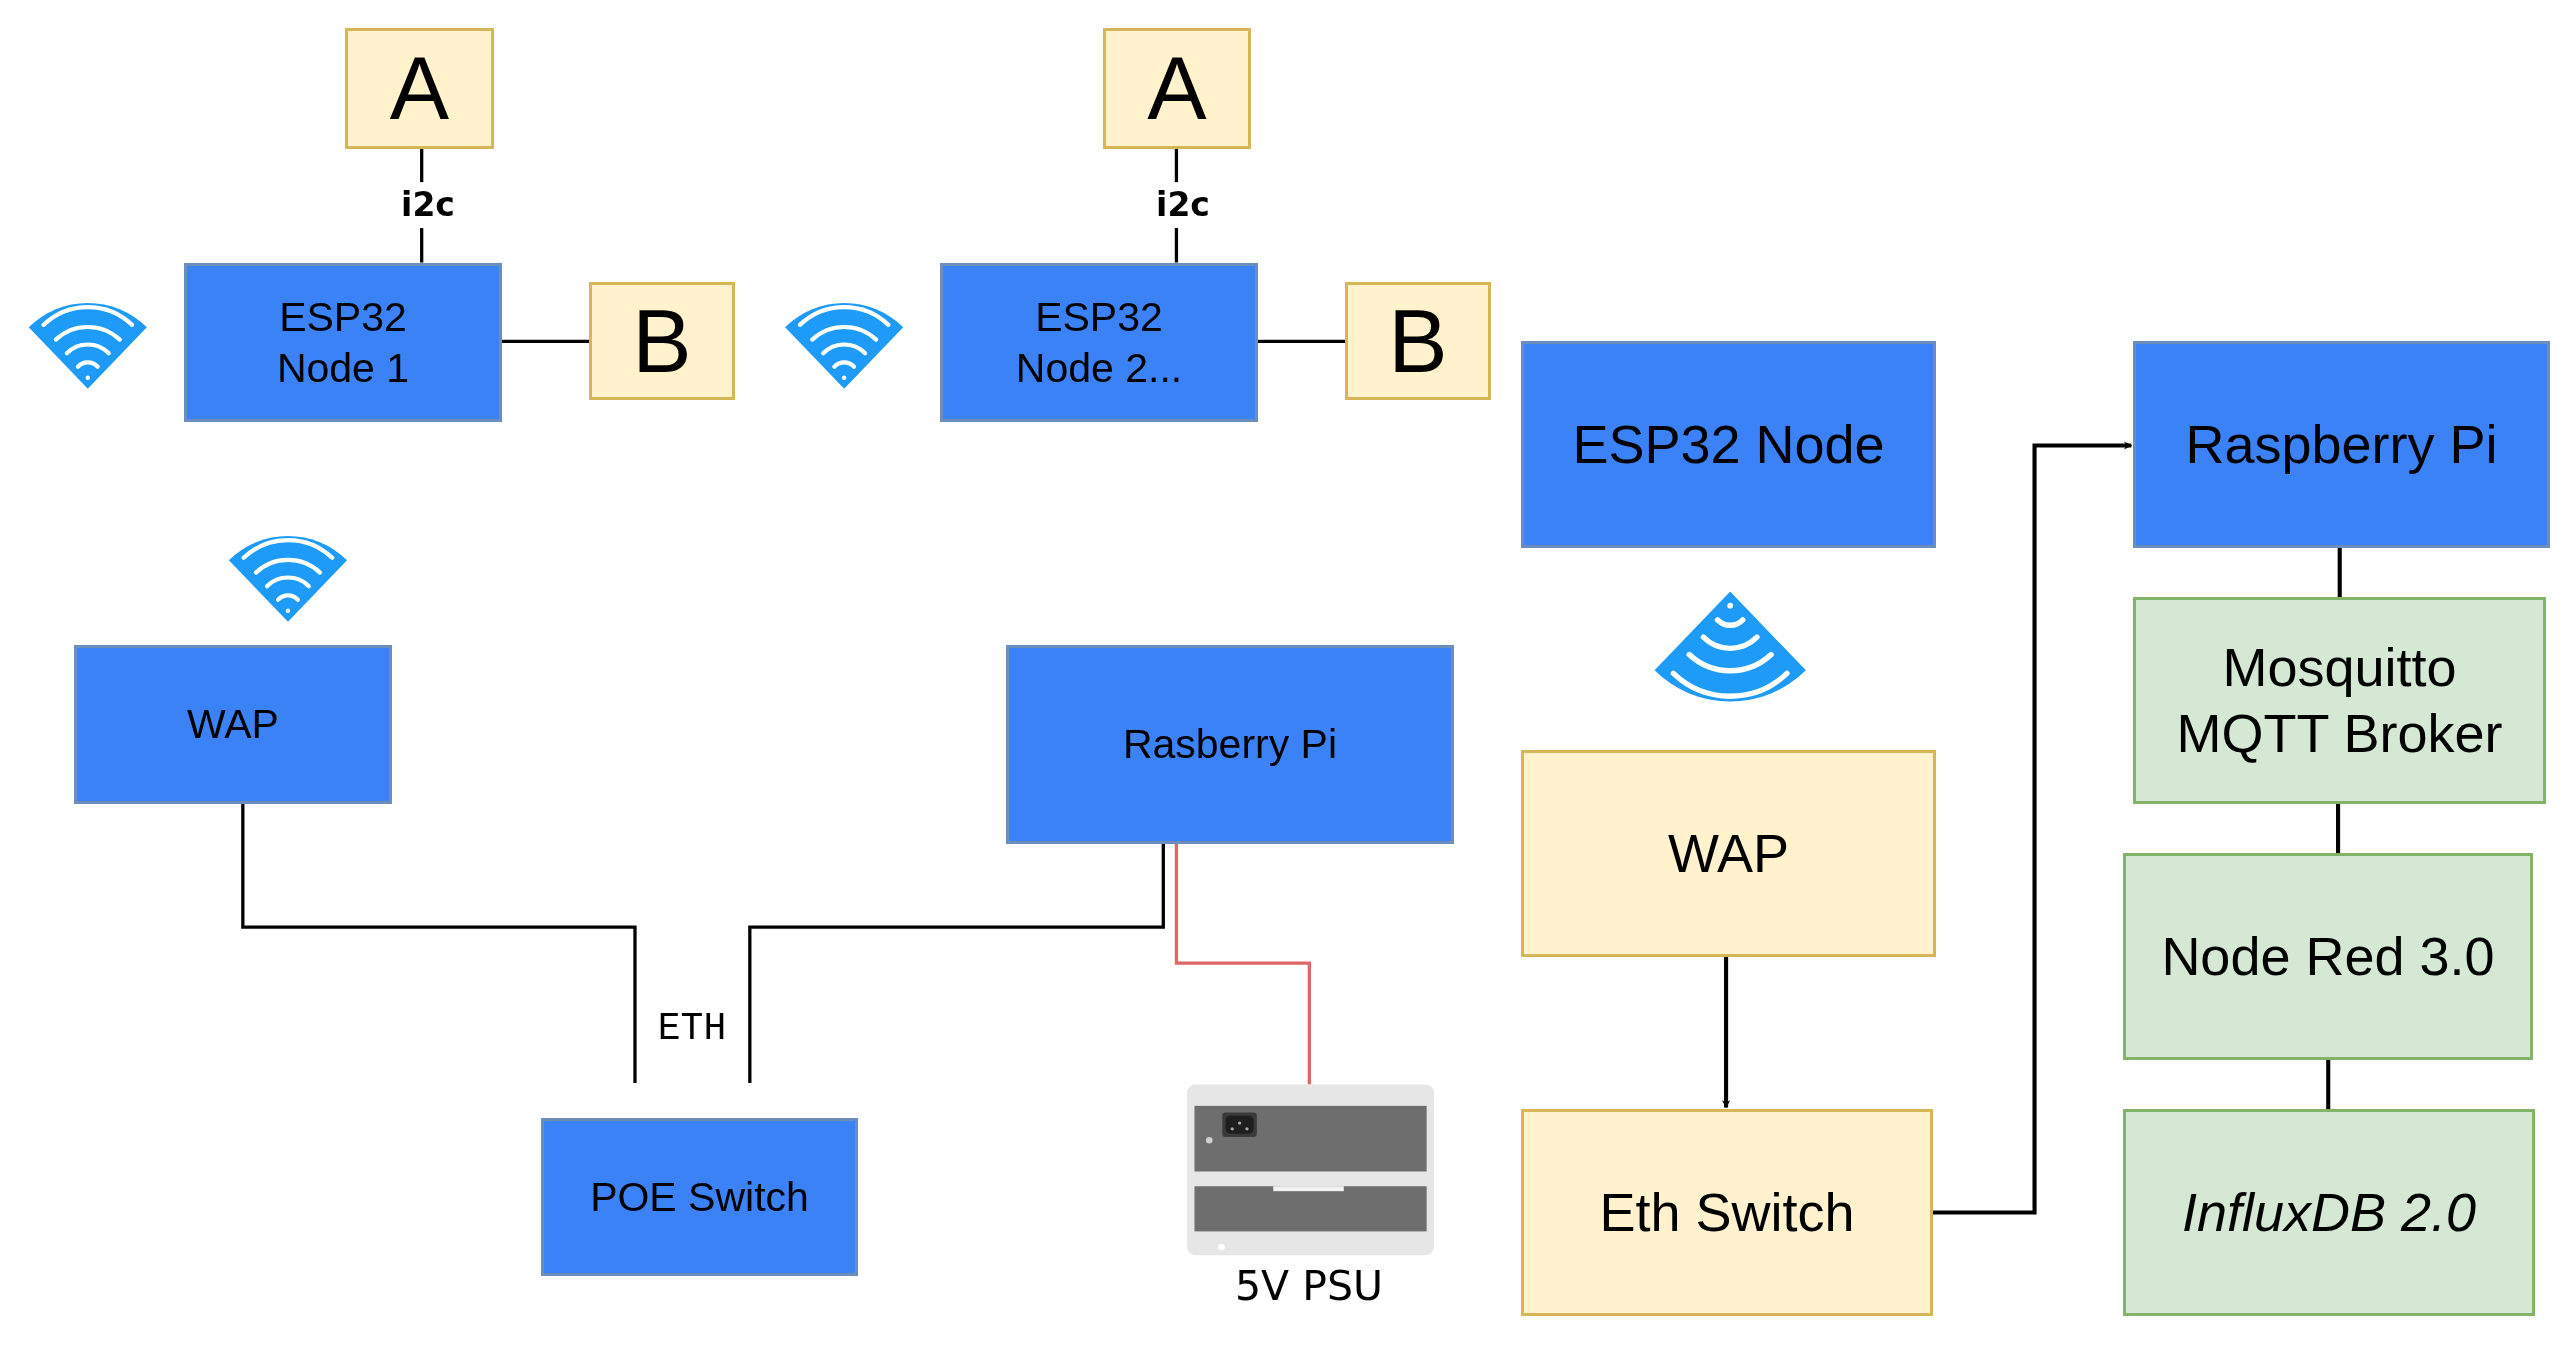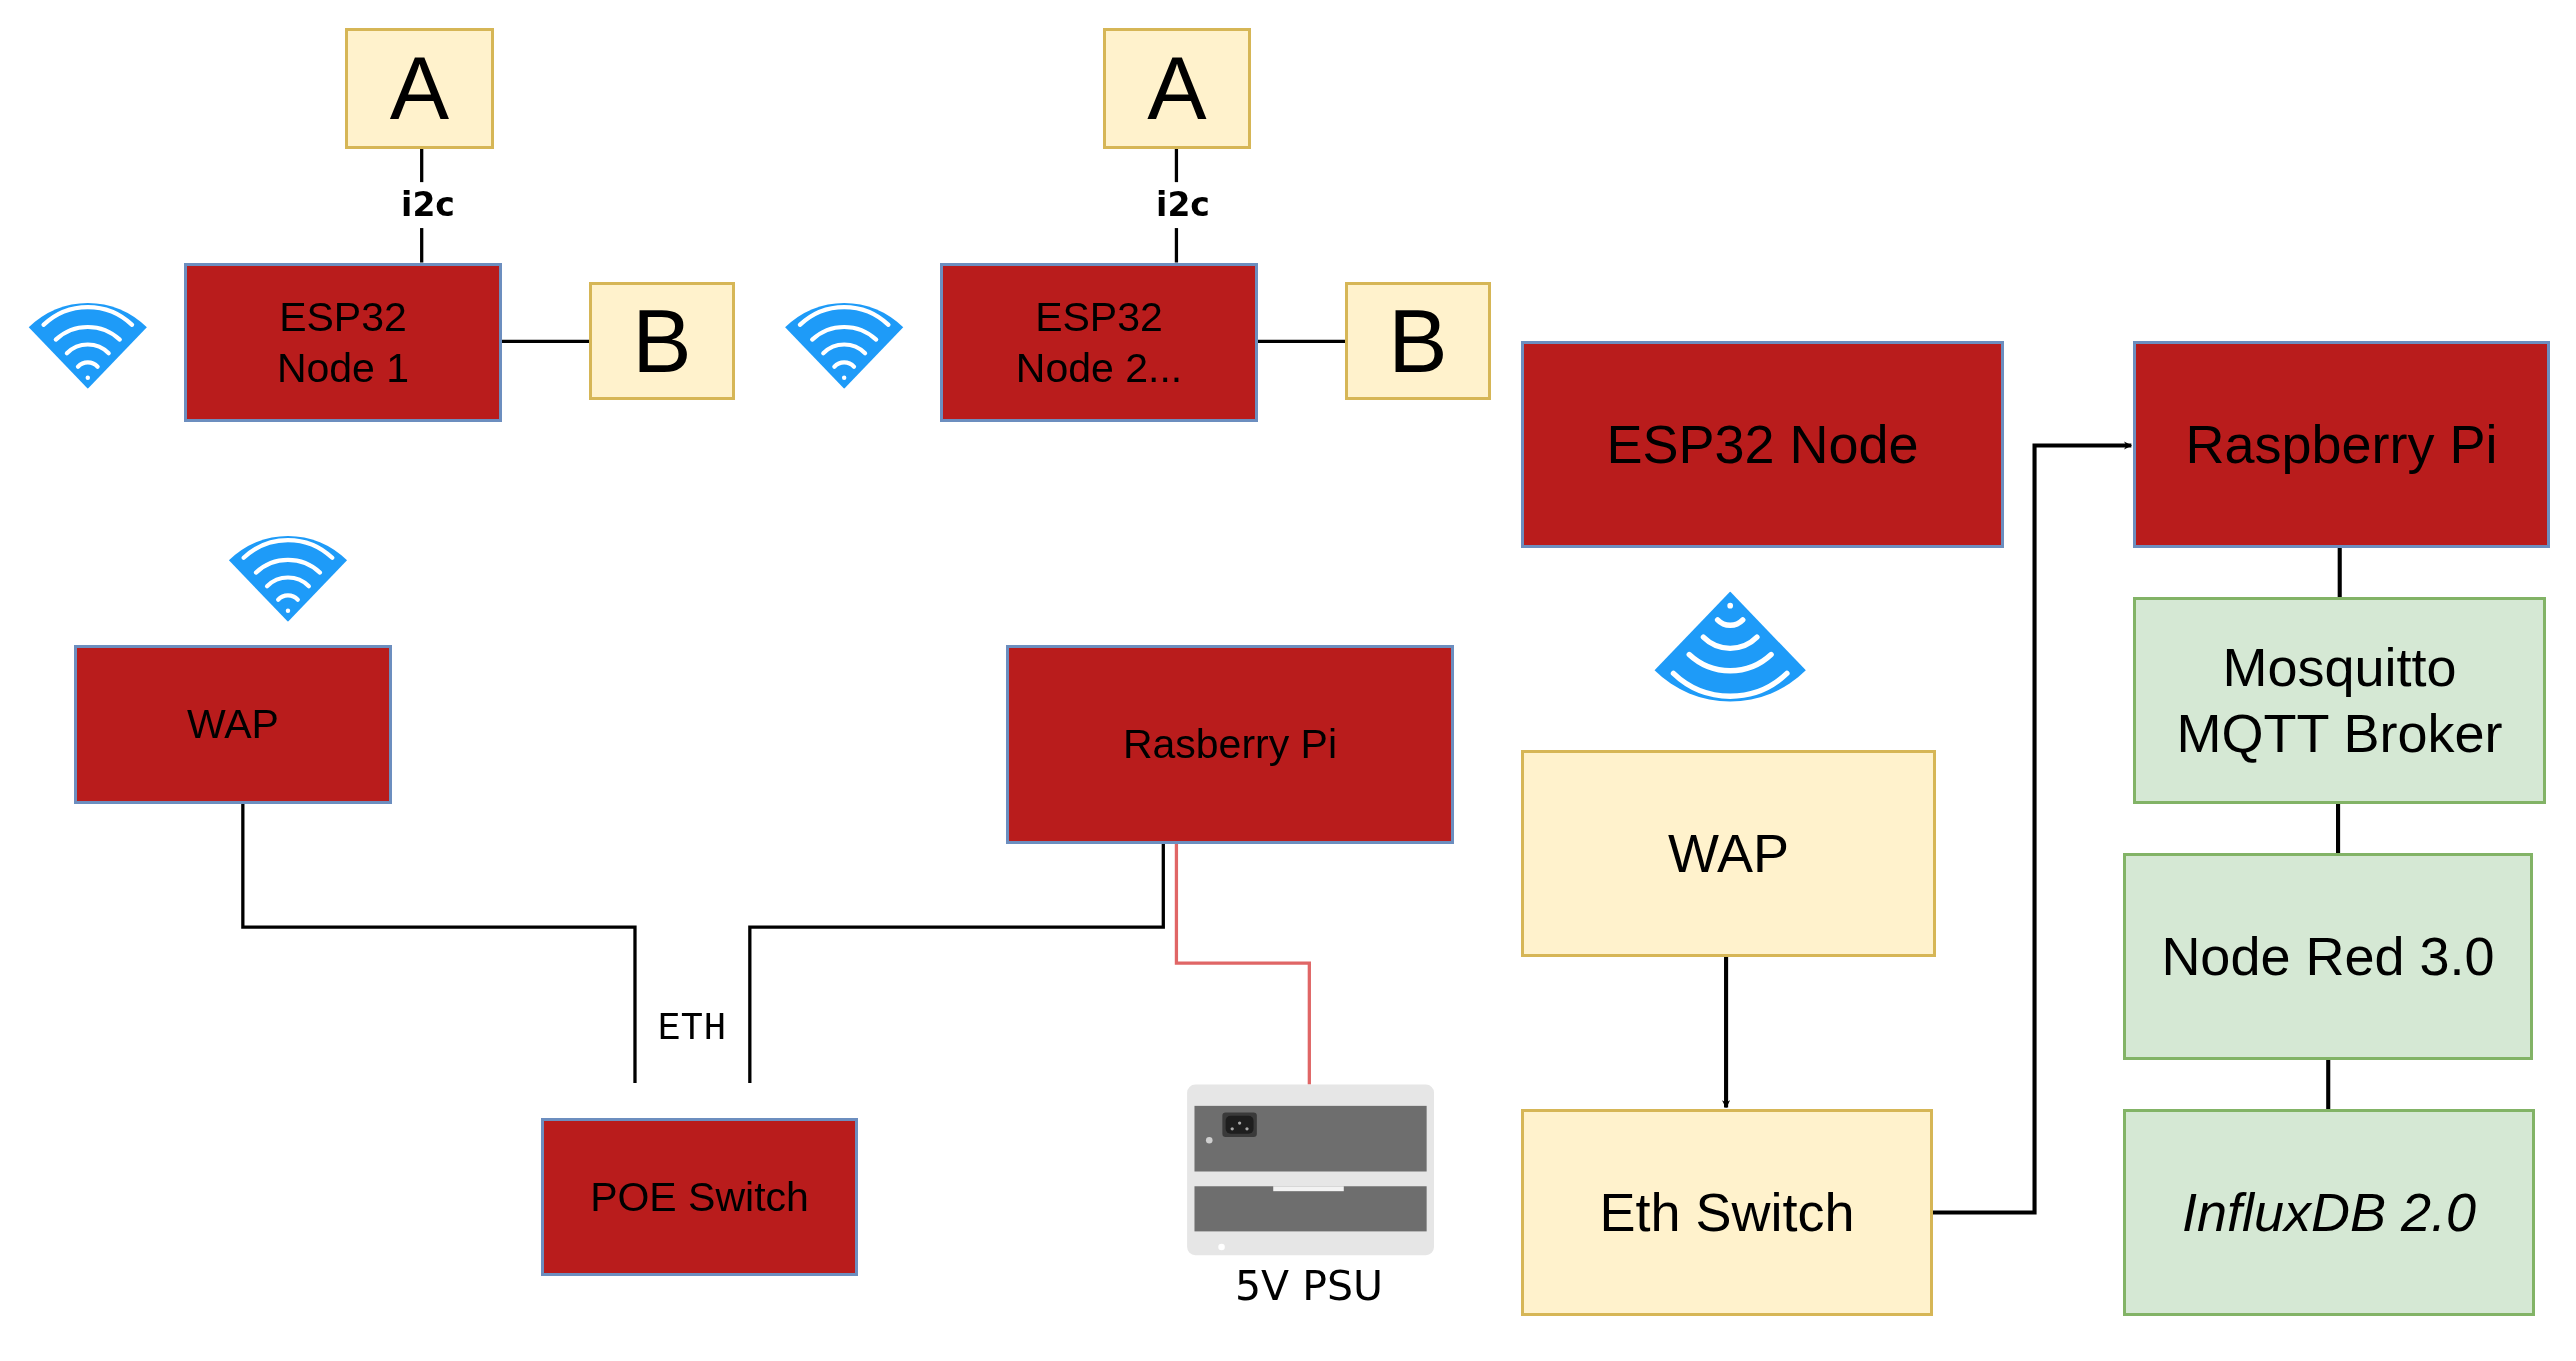--- a/index.html
+++ b/index.html
@@ -1,21 +1,21 @@
 <!DOCTYPE html>
 <html style="font-size:13px"><head>
 <meta charset="utf-8">
 <style>
   html, body { margin:0; padding:0; background:#ffffff; }
   body { width:2576px; height:1361px; position:relative; overflow:hidden;
          font-family:"Liberation Sans", sans-serif; color:#000; }
   #diagram { position:absolute; left:0; top:0; width:2576px; height:1361px; }
   .box { position:absolute; box-sizing:border-box; display:flex; align-items:center;
          justify-content:center; text-align:center; line-height:1.22; }
-  .blue { background:#b91c1c; border:3.3px solid #6c8ebf;text-align:center; }
+  .blue { background:#3b82f6; border:3.3px solid #6c8ebf;text-align:center; }
   .yellow { background:#fff2cc; border:3.3px solid #d6b656; }
   .green { background:#d5e8d4; border:3.3px solid #82b366; }
   .lbl { position:absolute; text-align:center; white-space:nowrap; }
   .sensor { font-size:89px; }
   .esp { font-size:41px; }
   .big { font-size:54px; }
   .i2c { font-family:"DejaVu Sans", sans-serif; font-weight:bold; font-size:33px; background:#fff;margin-left:6px; }
   .eth { font-family:Liberation Mono, monospace; font-size:38px; }
   .psu { font-family:"DejaVu Sans", sans-serif; font-size:41px; }
 </style>
@@ -112,21 +112,21 @@
 </div>
 <div class="box blue esp" style="left:1006px;top:645px;width:448px;height:199px;">
   <span>Rasberry Pi</span>
 </div>
 <div class="lbl eth" style="left:643px;top:1007px;width:98px;">ETH</div>
 <div class="box blue esp" style="left:541px;top:1083px;width:317px;height:158px;margin-top:35px;">
   <span>POE Switch</span>
 </div>
 <div class="lbl psu" style="left:1186px;top:1262px;width:246px;">5V PSU</div>
 
-<div class="box blue big" style="left:1521px;top:341px;width:483px;height:207px;">
+<div class="box blue big" style="left:1521px;top:341px;width:415px;height:207px;">
   <span>ESP32 Node</span>
 </div>
 <div class="box yellow big" style="left:1521px;top:750px;width:415px;height:207px;">
   <span>WAP</span>
 </div>
 <div class="box yellow big" style="left:1521px;top:1109px;width:412px;height:207px;">
   <span>Eth Switch</span>
 </div>
 <div class="box blue big" style="left:2133px;top:341px;width:417px;height:207px;">
   <span>Raspberry Pi</span>

